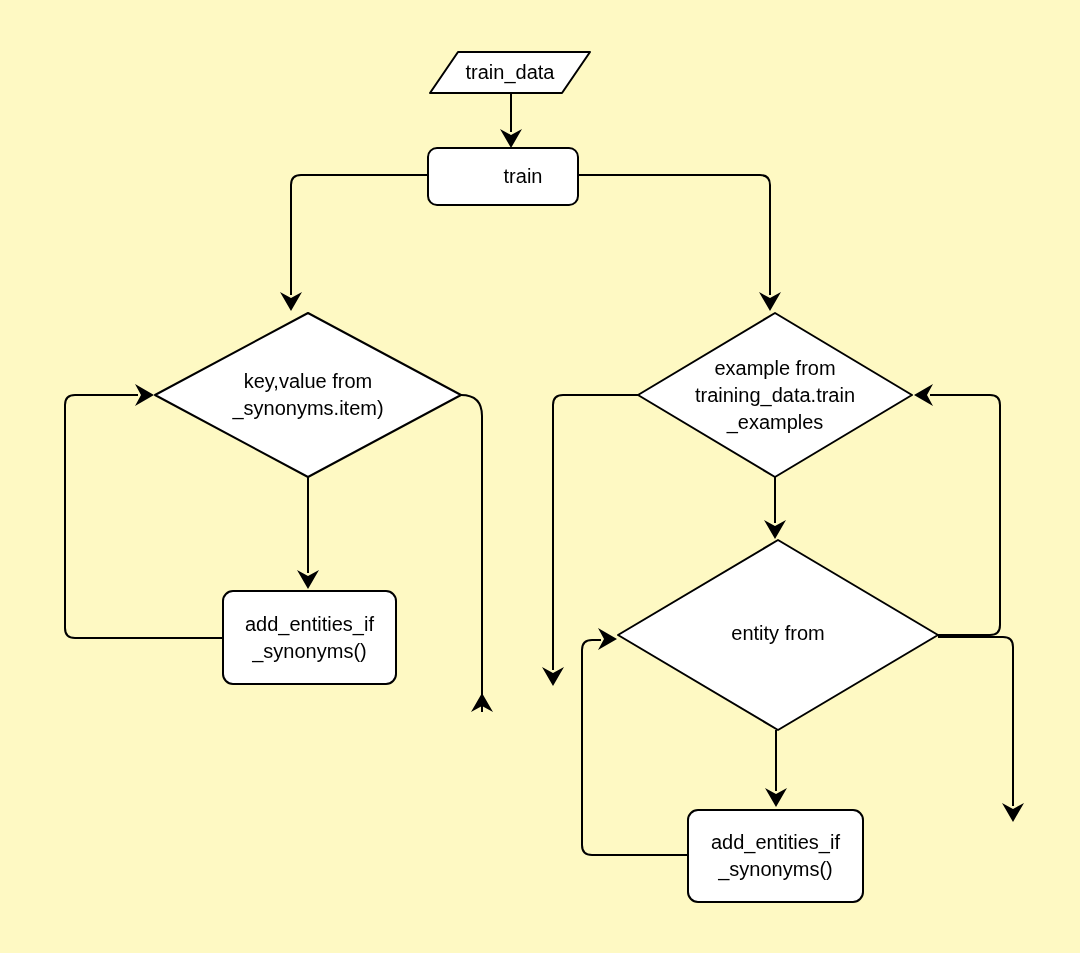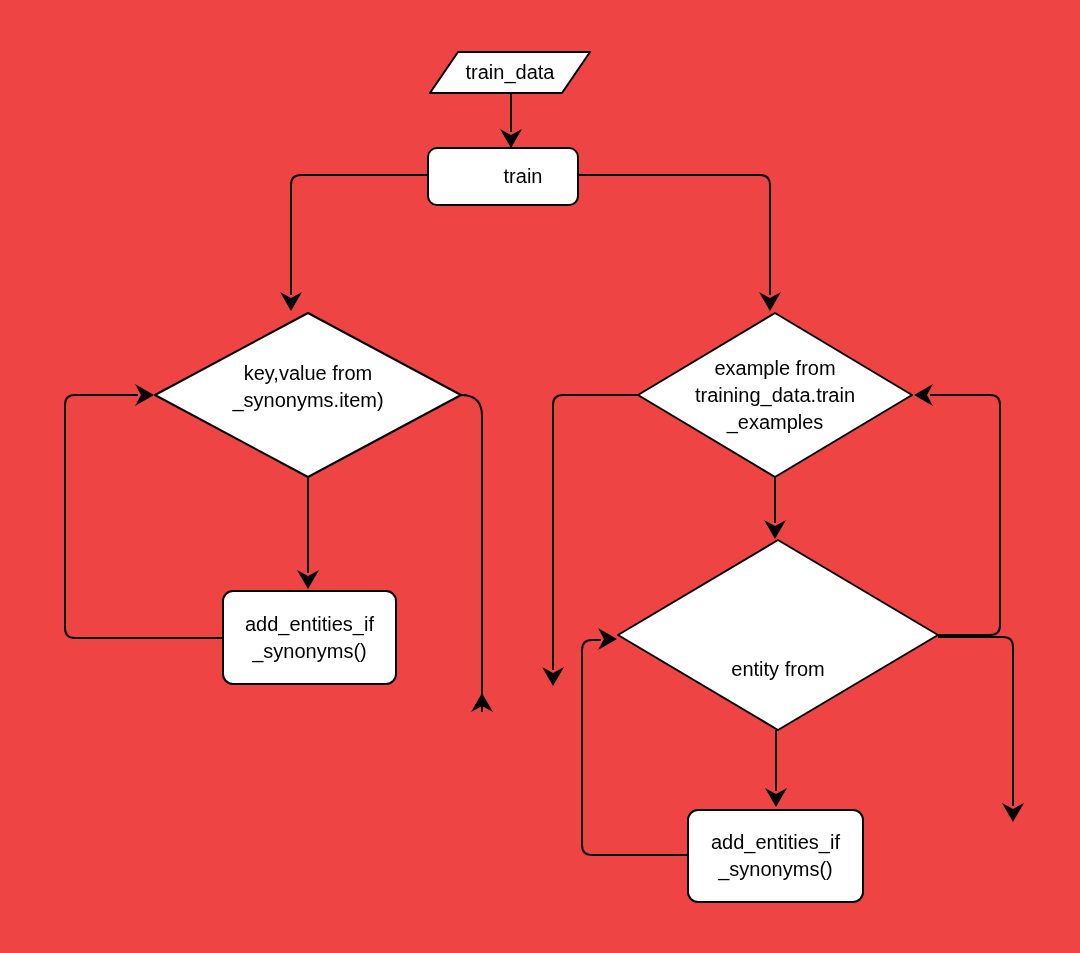--- a/index.html
+++ b/index.html
@@ -7,21 +7,21 @@
     padding: 0;
     background: #ffffff;
     width: 1080px;
     height: 953px;
     overflow: hidden;
   }
   .canvas {
     position: relative;
     width: 1080px;
     height: 953px;
-    background: #ef4444;
+    background: #fef9c3;
     font-family: "Liberation Sans", sans-serif;
   }
   .diagram-svg {
     position: absolute;
     left: 0;
     top: 0;
     width: 1080px;
     height: 953px;
   }
   .node-label {
@@ -100,32 +100,32 @@
   </svg>
 
   <div class="node-label" style="left:430px; top:52px; width:160px; height:41px;">
     <span>train_data</span>
   </div>
 
   <div class="node-label" style="left:428px; top:148px; width:150px; height:57px;margin-left:20px;">
     <span>train</span>
   </div>
 
-  <div class="node-label" style="left:178px; top:344px; width:260px; height:86px;">
+  <div class="node-label" style="left:178px; top:352px; width:260px; height:86px;">
     <span>key,value from</span>
     <span>_synonyms.item)</span>
   </div>
 
   <div class="node-label" style="left:655px; top:352px; width:240px; height:86px;align-items:center;">
     <span>example from</span>
     <span>training_data.train</span>
     <span>_examples</span>
   </div>
 
-  <div class="node-label" style="left:618px; top:602px; width:320px; height:62px;margin-top:36px;">
+  <div class="node-label" style="left:618px; top:602px; width:320px; height:62px;">
     <span>entity from</span>
   </div>
 
   <div class="node-label" style="left:223px; top:591px; width:173px; height:93px;">
     <span>add_entities_if</span>
     <span>_synonyms()</span>
   </div>
 
   <div class="node-label" style="left:688px; top:810px; width:175px; height:92px;">
     <span>add_entities_if</span>

